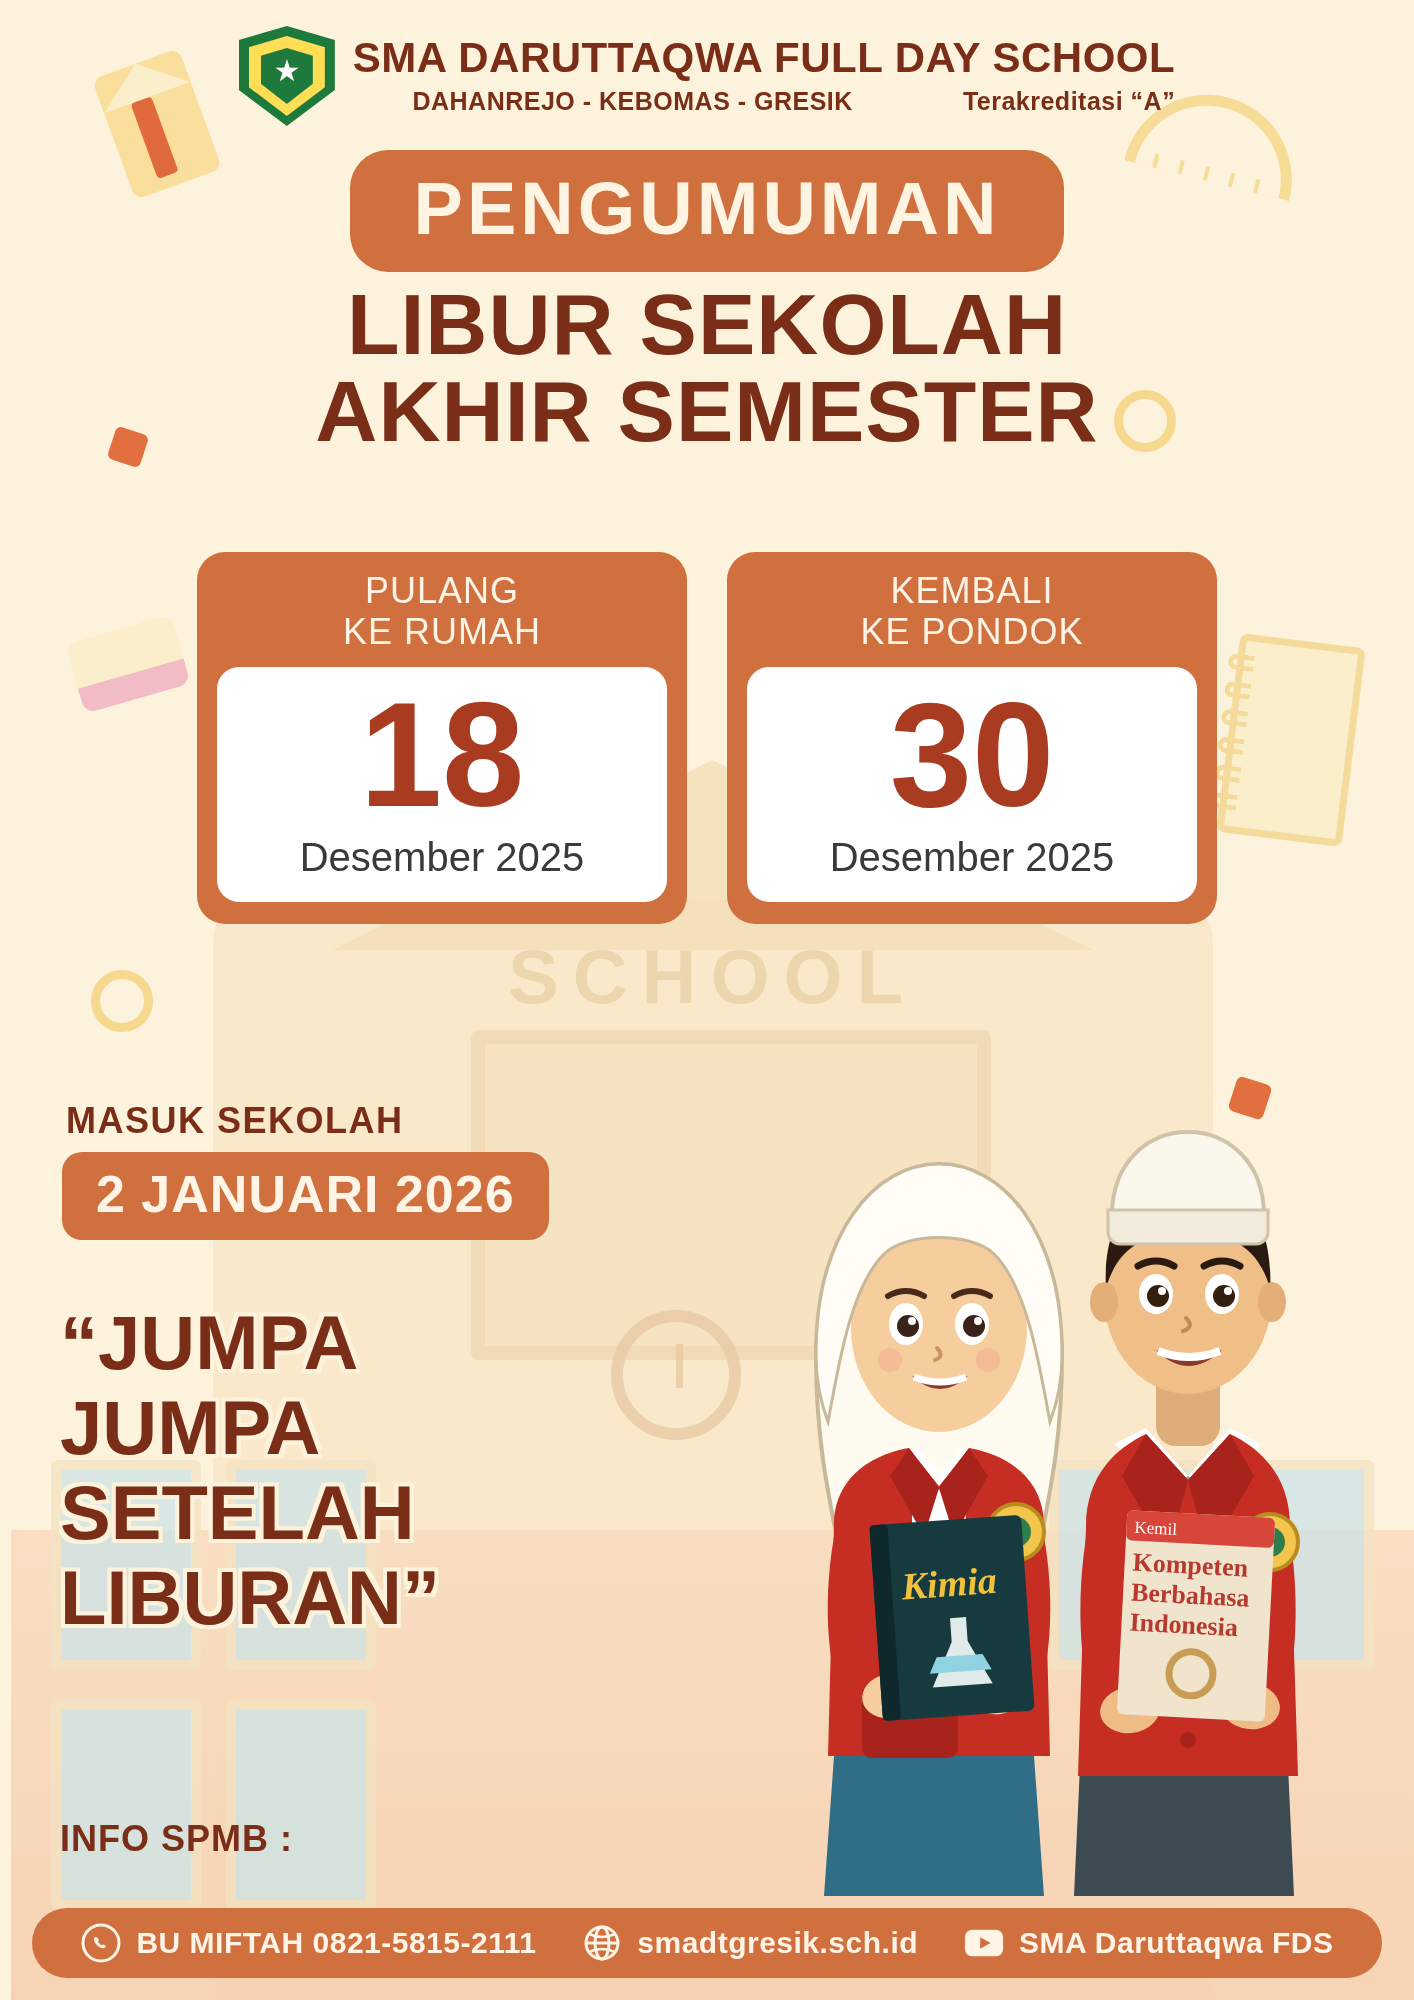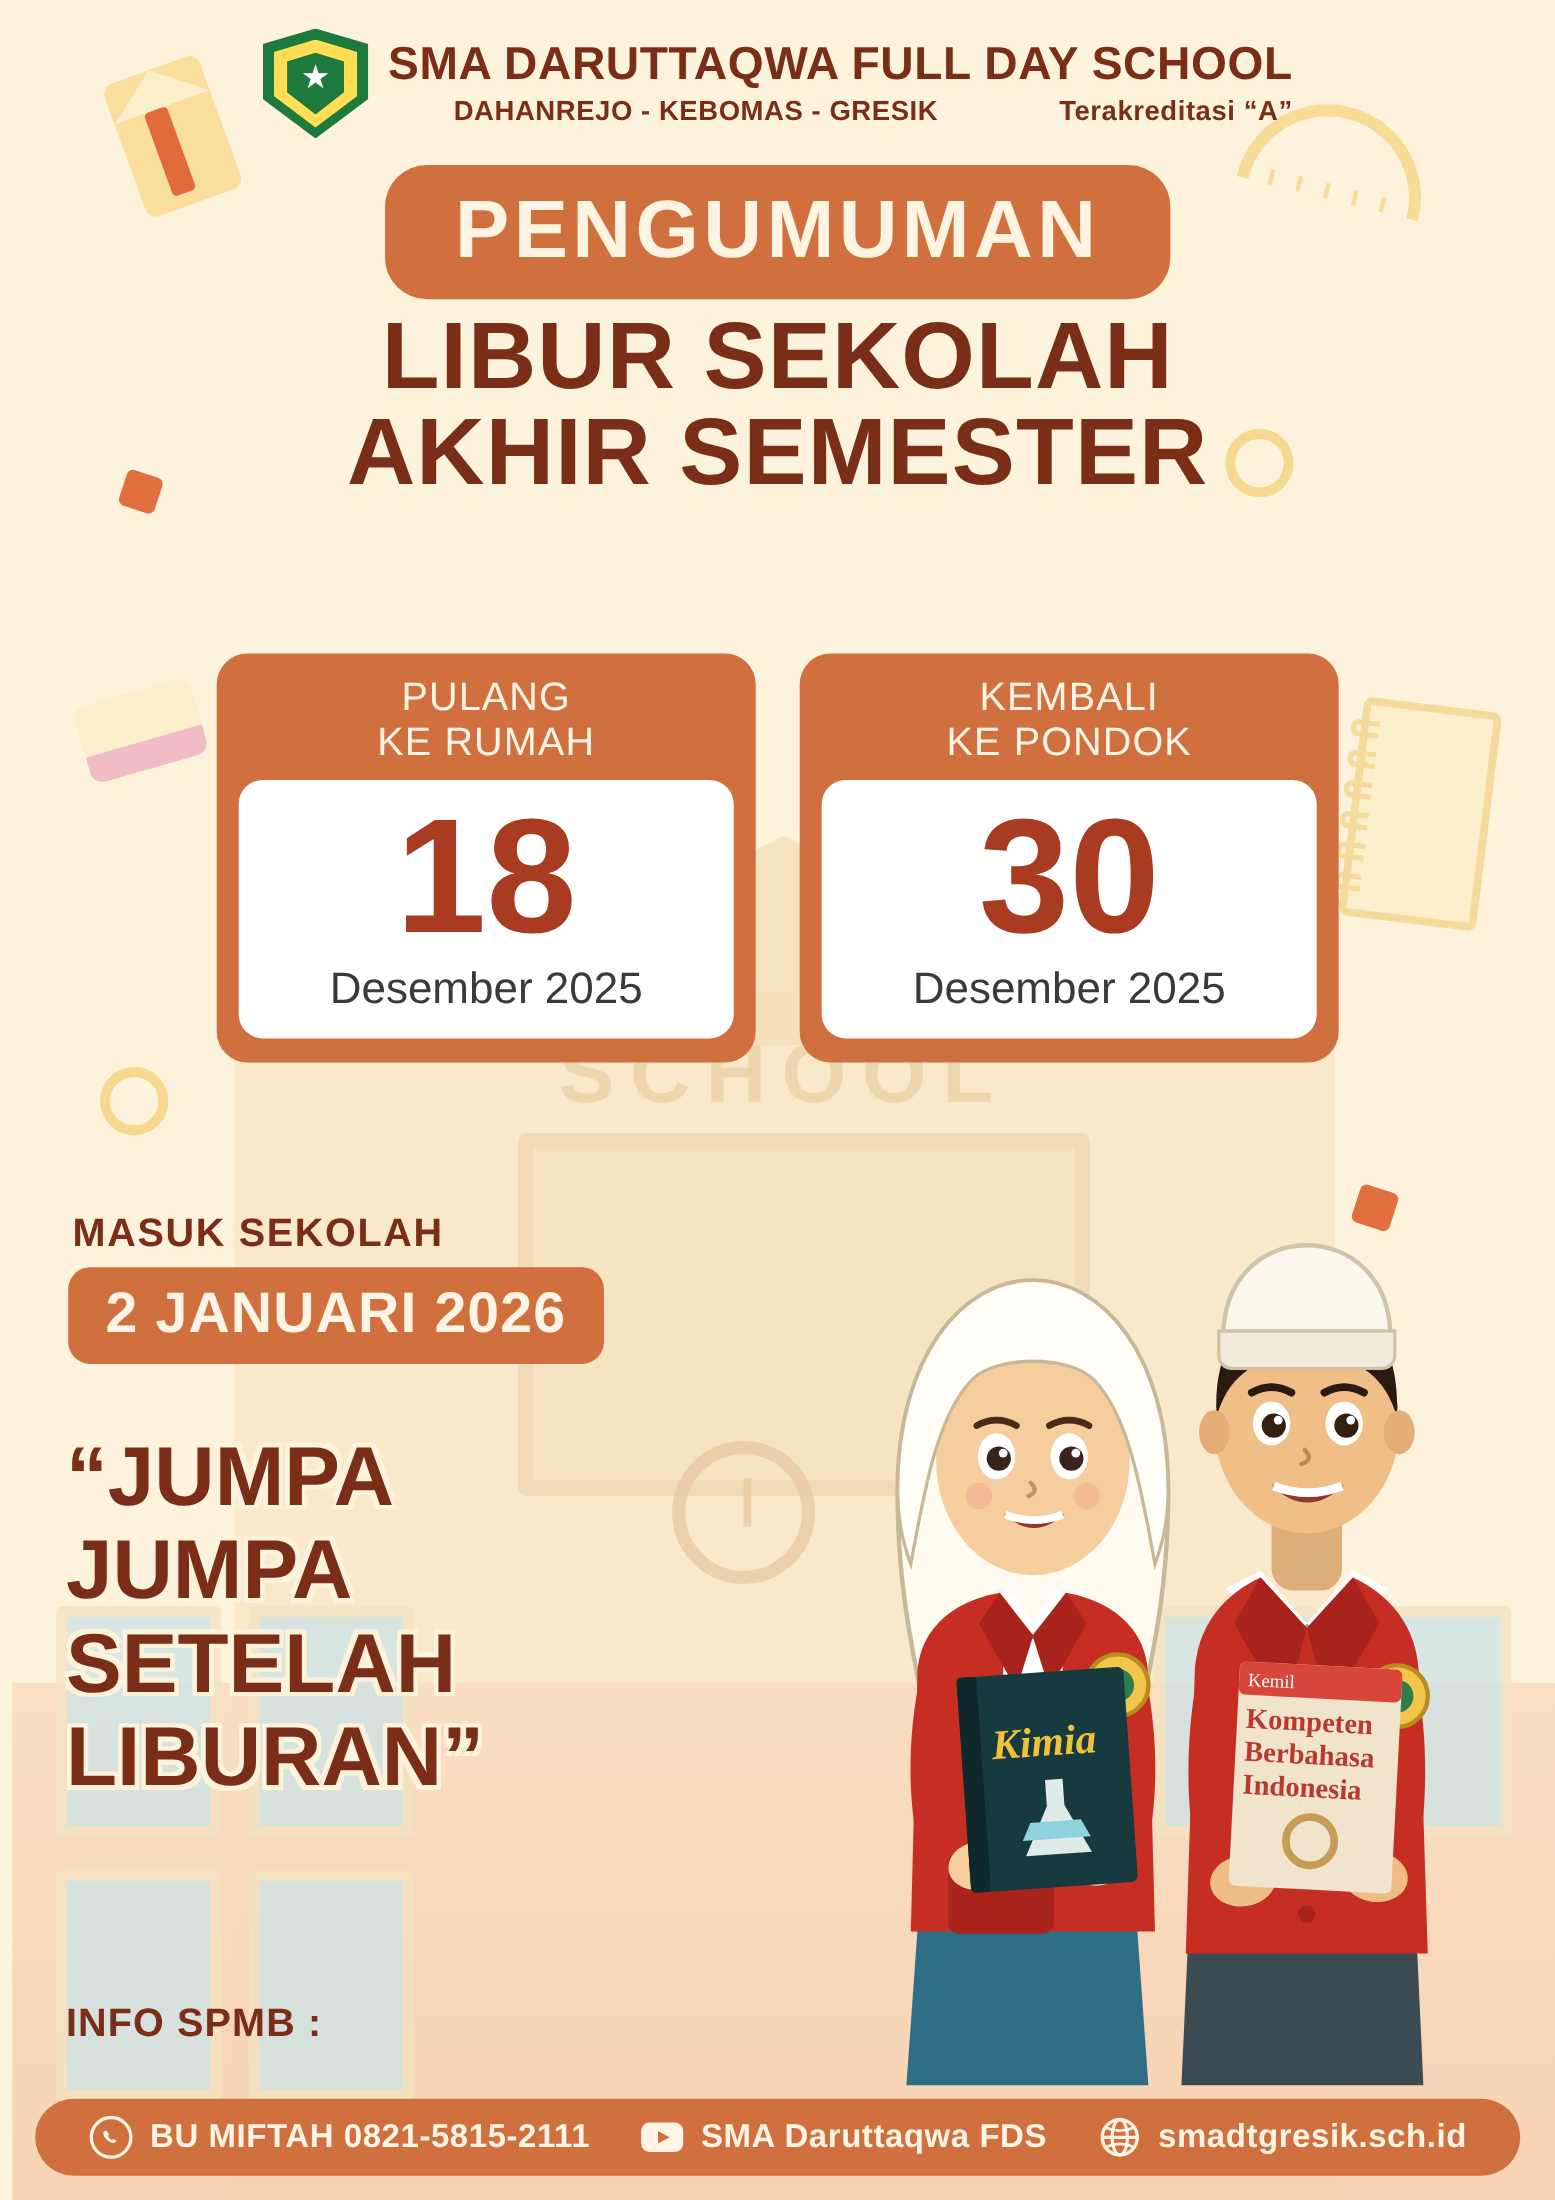--- a/index.html
+++ b/index.html
@@ -178,21 +178,21 @@
     text-shadow:
       -5px -5px 0 #FDF3DC, 5px -5px 0 #FDF3DC,
       -5px 5px 0 #FDF3DC, 5px 5px 0 #FDF3DC,
       0 6px 0 #FDF3DC;
     margin-top:6px;
   }
   .title-line.second { margin-top:-6px; }
 
   
   .cards {
-    position:absolute; top:594px; left:0; right:0;
+    position:absolute; top:552px; left:0; right:0;
     display:flex; justify-content:center; gap:40px; z-index:5;
   }
   .card {
     width:490px; background:#D1703F; border-radius:28px;
     padding:18px 20px 22px; text-align:center;
   }
   .card-label {
     color:#FFF4E6; font-size:36px; font-weight:500; line-height:1.15;
     letter-spacing:1px;
   }
@@ -487,33 +487,33 @@
       <svg width="40" height="40" viewBox="0 0 40 40">
         <circle cx="20" cy="20" r="18" fill="none" stroke="#FFF4E6" stroke-width="3"></circle>
         <path d="M14 14c-1 1-1.4 2.6-0.6 4.4 1.2 2.8 3.6 5.2 6.4 6.4 1.8 0.8 3.4 0.4 4.4-0.6l0.9-0.9-3-2-1.3 1.1c-1.6-0.8-3-2.2-3.8-3.8l1.1-1.3-2-3z" fill="#FFF4E6"></path>
       </svg>
     </span>
     <span class="txt">BU MIFTAH 0821-5815-2111</span>
   </div>
 
   <div class="f-item">
     <span class="ic">
-      <svg width="44" height="34" viewBox="0 0 44 34">
-        <rect x="2" y="3" width="40" height="28" rx="8" fill="#FFF4E6"></rect>
-        <path d="M18 11 l11 6 -11 6 z" fill="#D1703F"></path>
-      </svg>
-    </span>
-    <span class="txt">SMA Daruttaqwa FDS</span>
-  </div>
-
-  <div class="f-item">
-    <span class="ic">
       <svg width="40" height="40" viewBox="0 0 40 40">
         <circle cx="20" cy="20" r="16" fill="none" stroke="#FFF4E6" stroke-width="3"></circle>
         <ellipse cx="20" cy="20" rx="7" ry="16" fill="none" stroke="#FFF4E6" stroke-width="3"></ellipse>
         <line x1="4" y1="20" x2="36" y2="20" stroke="#FFF4E6" stroke-width="3"></line>
         <path d="M7 11 Q20 17 33 11" fill="none" stroke="#FFF4E6" stroke-width="2.5"></path>
         <path d="M7 29 Q20 23 33 29" fill="none" stroke="#FFF4E6" stroke-width="2.5"></path>
       </svg>
     </span>
     <span class="txt">smadtgresik.sch.id</span>
   </div>
+
+  <div class="f-item">
+    <span class="ic">
+      <svg width="44" height="34" viewBox="0 0 44 34">
+        <rect x="2" y="3" width="40" height="28" rx="8" fill="#FFF4E6"></rect>
+        <path d="M18 11 l11 6 -11 6 z" fill="#D1703F"></path>
+      </svg>
+    </span>
+    <span class="txt">SMA Daruttaqwa FDS</span>
+  </div>
 </div>
 
 </body></html>

